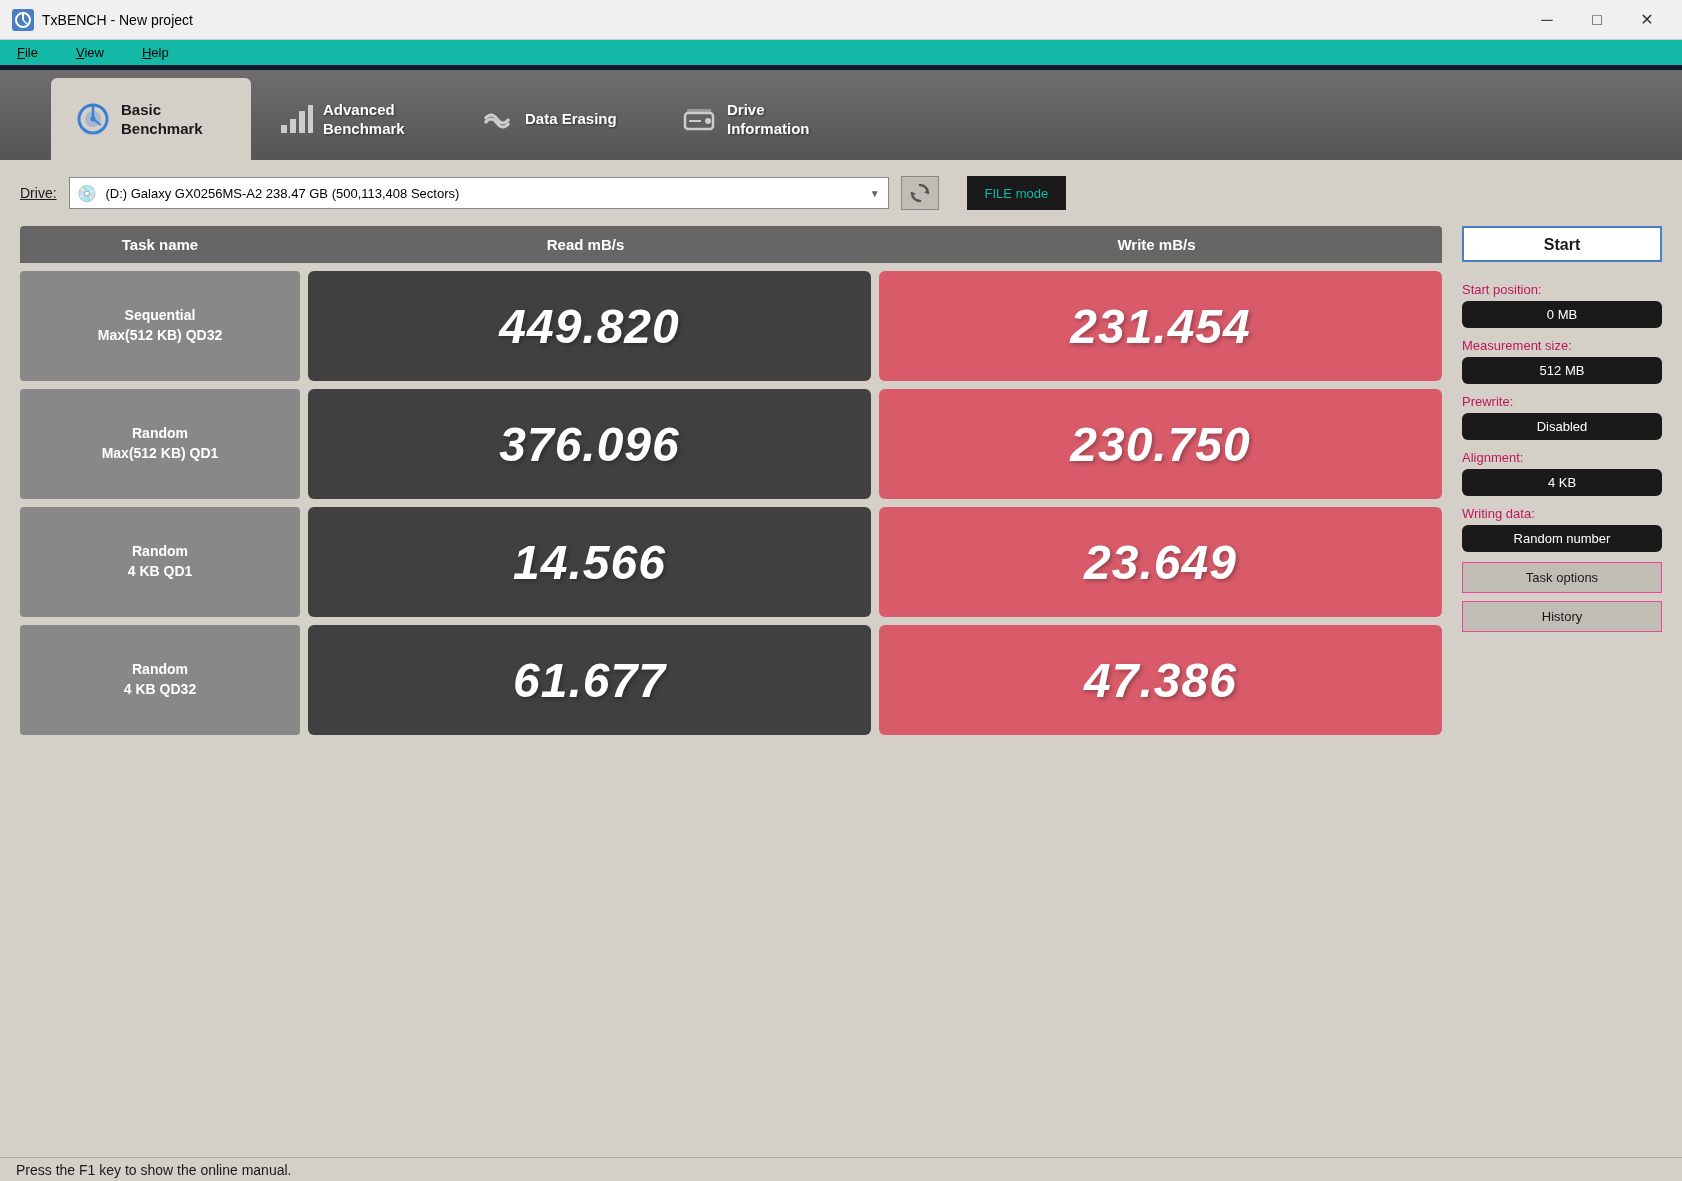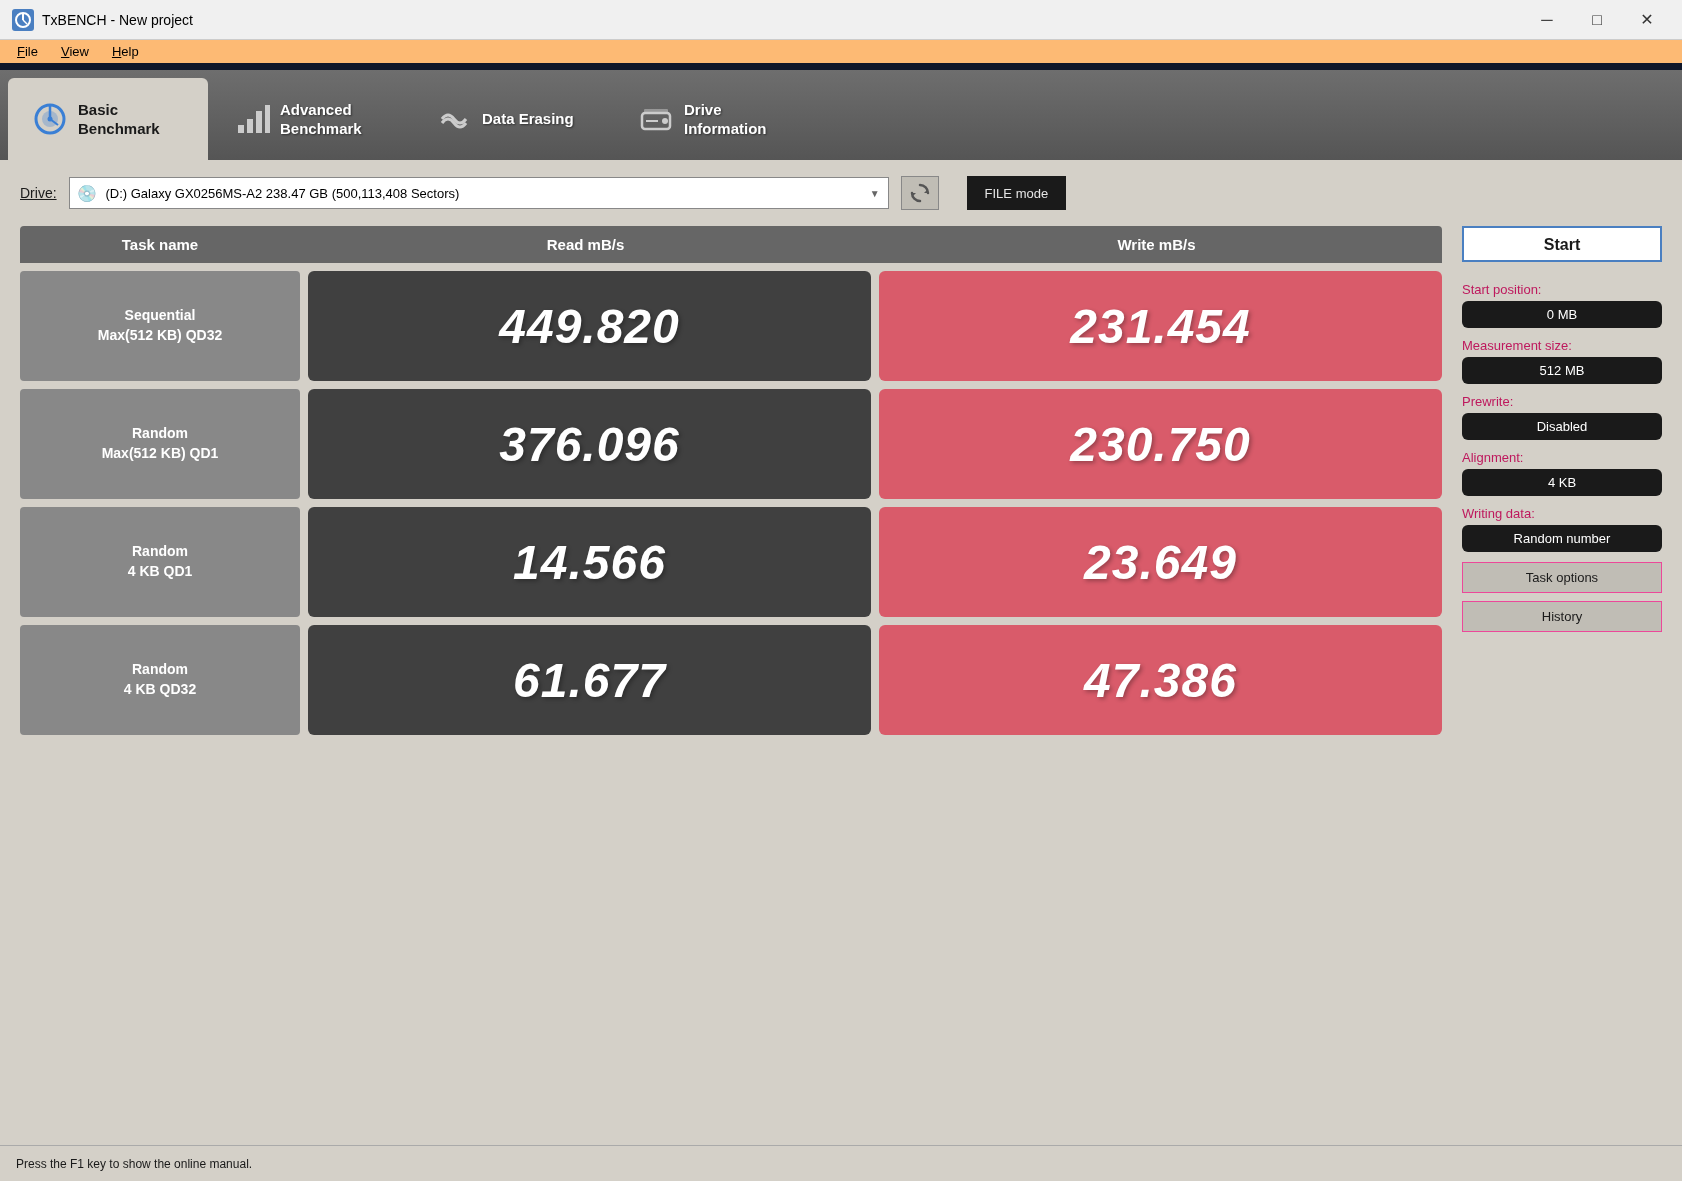--- a/index.html
+++ b/index.html
@@ -52,27 +52,27 @@
       cursor: pointer;
       display: flex;
       align-items: center;
       justify-content: center;
       font-size: 16px;
       color: #333;
     }
 
     
     .menu-bar {
-      background: #fdba74;
+      background: #14b8a6;
       height: 30px;
       display: flex;
       align-items: center;
       padding: 0 8px;
-      border-bottom: 7px solid #0f172a;
-      gap: 5px;
+      border-bottom: 5px solid #0f172a;
+      gap: 20px;
     }
     .menu-item {
       padding: 2px 8px;
       font-size: 13px;
       cursor: pointer;
       border: 1px solid transparent;
     }
 
     
     .tab-bar {
@@ -87,20 +87,21 @@
       display: flex;
       align-items: center;
       padding: 8px 24px;
       cursor: pointer;
       border-radius: 6px 6px 0 0;
       gap: 10px;
       min-width: 200px;
     }
     .tab.active {
       background: #d4d0c8;
+      margin-left: 43px;
     }
     .tab:not(.active) {
       background: transparent;
     }
     .tab-icon {
       width: 36px;
       height: 36px;
       display: flex;
       align-items: center;
       justify-content: center;
@@ -164,21 +165,21 @@
       background: #c0bdb5;
       border: 1px solid #888;
       display: flex;
       align-items: center;
       justify-content: center;
       cursor: pointer;
       font-size: 18px;
     }
     .file-mode-btn {
       background: #1a1a1a;
-      color: #e5e5e5;
+      color: #14b8a6;
       border: none;
       padding: 4px 18px;
       font-size: 13px;
       cursor: pointer;
       height: 34px;
       margin-left: 16px;
     }
 
     
     .benchmark-area {
@@ -308,25 +309,25 @@
       cursor: pointer;
       width: 100%;
       margin-top: 8px;
       text-align: center;
     }
 
     
     .status-bar {
       background: #d4d0c8;
       border-top: 1px solid #aaa;
-      height: 36px;
+      height: 24px;
       display: flex;
       align-items: center;
       padding: 0 16px;
-      font-size: 12px;
+      font-size: 14px;
       color: #1a1a1a;
     }
   </style>
 </head>
 <body>
 
 <div class="title-bar">
   <div class="title-bar-icon">
     <svg width="18" height="18" viewBox="0 0 18 18">
       <circle cx="9" cy="9" r="7" fill="none" stroke="white" stroke-width="2"></circle>

